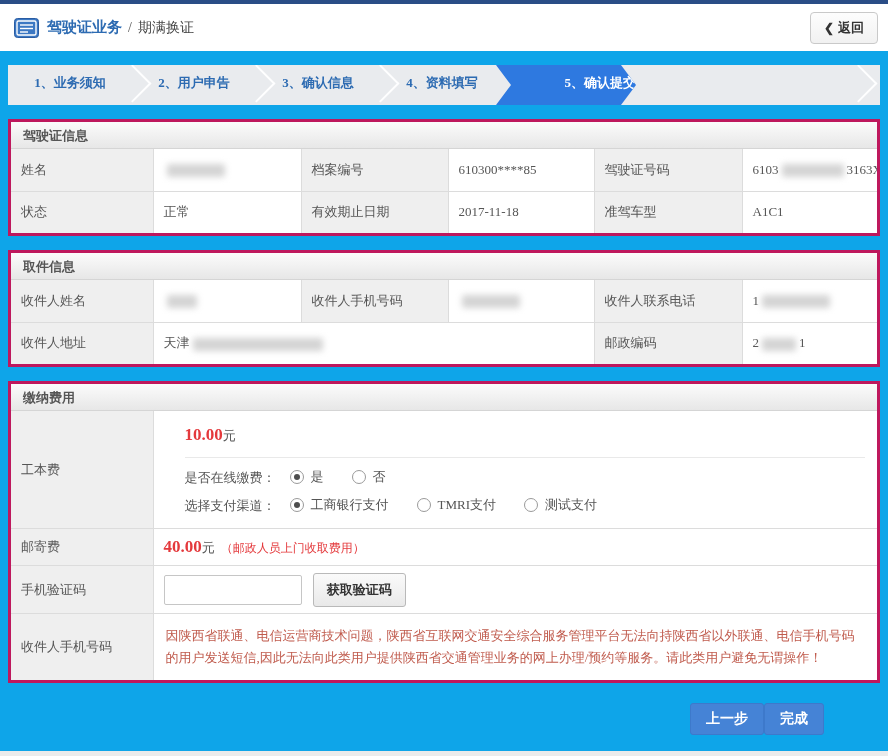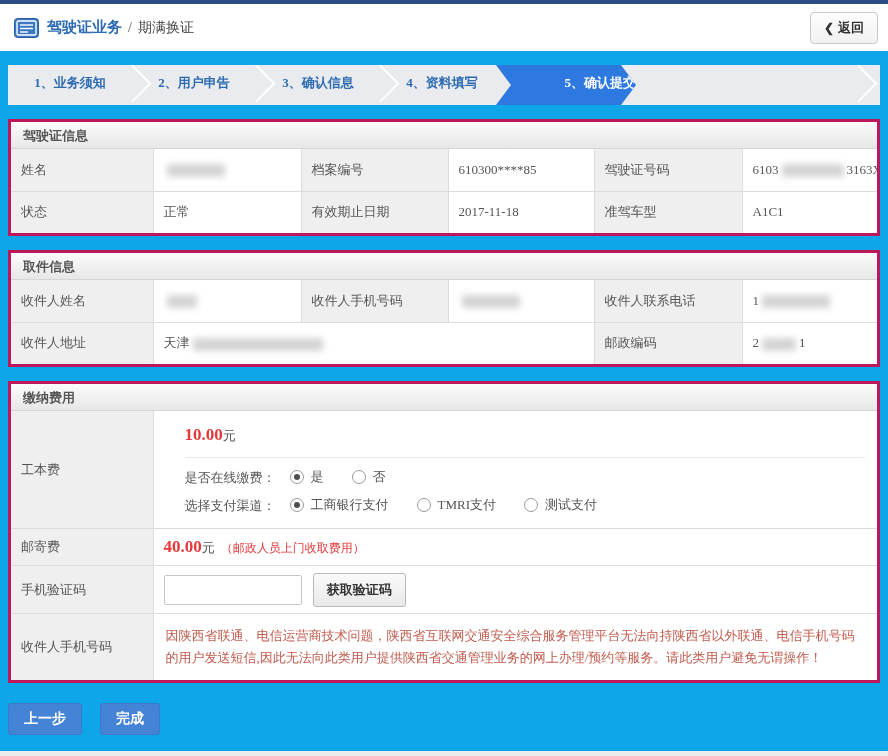--- a/index.html
+++ b/index.html
@@ -99,21 +99,21 @@
   }
   .captcha-btn {
     margin-left: 8px; padding: 7px 13px; vertical-align: middle; cursor: pointer;
     background: linear-gradient(#fafafa, #e9e9e9); border: 1px solid #b9b9b9; border-radius: 3px;
     font-size: 13px; font-weight: bold; color: #333; font-family: inherit;
   }
   td.sms-cell { white-space: normal; height: auto; padding: 10px 12px; line-height: 22px; color: #c05b4d; }
   tr.sms-row td.lbl { height: 66px; }
 
   
-  .footer { display: flex; gap: 18px; padding: 20px 56px 16px 0; }
+  .footer { display: flex; justify-content: flex-end; gap: 0; padding: 20px 56px 16px 0; }
   .btn-blue {
     background: #4583d6; color: #fff; border: 1px solid #3d79cb; border-radius: 3px;
     font-size: 14px; font-weight: bold; padding: 6px 15px; cursor: pointer; font-family: inherit;
   }
   .bottom-strip { height: 10px; background: #ebebeb; }
 </style>
 </head>
 <body>
 
 <div class="page">

